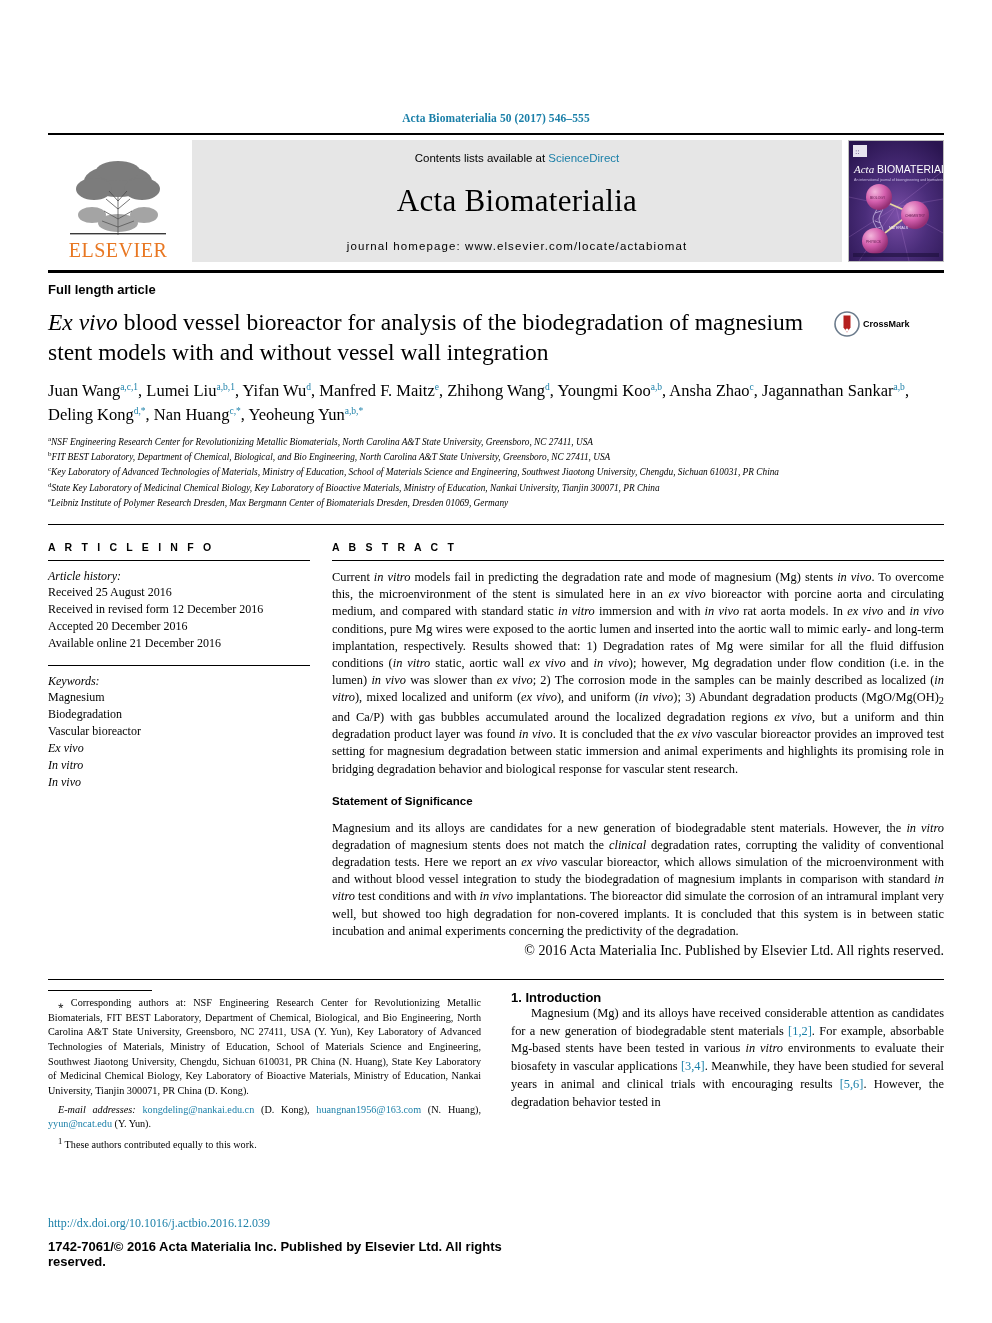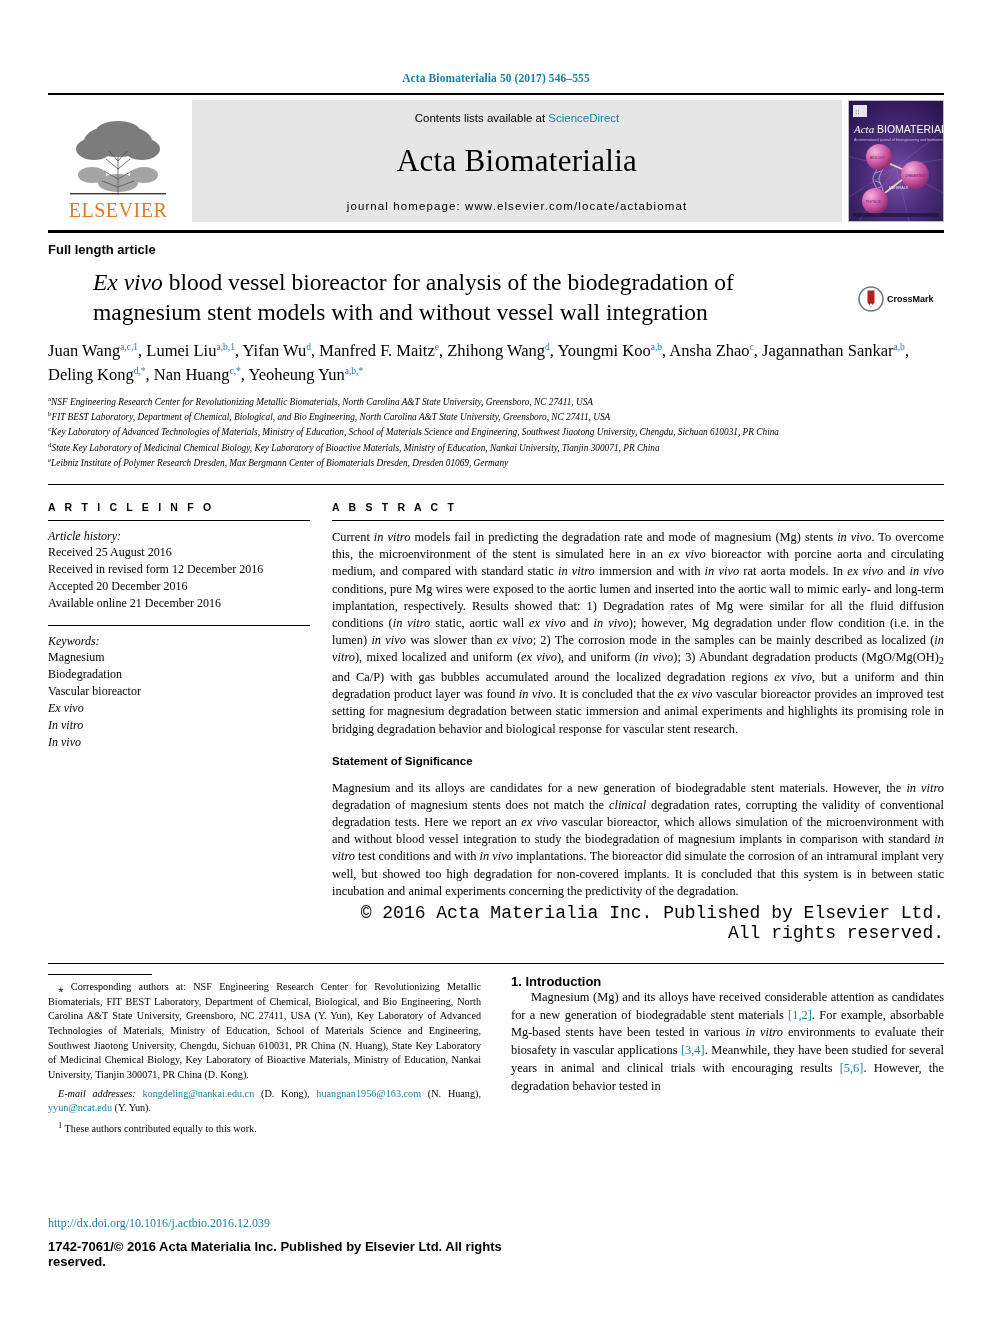--- a/index.html
+++ b/index.html
@@ -29,21 +29,21 @@
     width: 896px;
   }
 
   
   .runninghead {
     text-align: center;
     color: #1a7fa8;
     font-family: "Liberation Serif", serif;
     font-weight: bold;
     font-size: 11.5px;
-    padding-top: 72px;
+    padding-top: 112px;
     letter-spacing: .1px;
   }
 
   
   .masthead-rule {
     border-top: 2.2px solid #000;
     margin-top: 9px;
   }
   .masthead {
     display: flex;
@@ -116,23 +116,22 @@
     margin-top: 8px;
   }
   .article-type {
     font-family: "Liberation Sans", sans-serif;
     font-weight: bold;
     font-size: 13px;
     margin-top: 9px;
   }
   .title-row {
     display: flex;
-    align-items: center;
+    align-items: flex-start;
     margin-top: 10px;
-    margin-left: 45px;
   }
   .article-title {
     flex: 1 1 auto;
     font-family: "Liberation Serif", serif;
     font-size: 23.5px;
     font-weight: normal;
     line-height: 1.28;
     margin: 0;
     padding-right: 16px;
     max-width: 770px;
@@ -238,23 +237,23 @@
   .abstract-body em { font-style: italic; }
   .sig-head {
     font-family: "Liberation Sans", sans-serif;
     font-weight: bold;
     font-size: 11.5px;
     margin-top: 17px;
     margin-bottom: 13px;
   }
   .copyright {
     text-align: right;
-    font-size: 18px;
+    font-size: 14px;
     margin-top: 3px;
-    font-family: Liberation Mono, monospace;
+    font-family: Liberation Serif, serif;
   }
 
   
   .bottom-rule {
     border-top: 1px solid #000;
     margin-top: 20px;
   }
   .bottom-cols {
     display: flex;
     margin-top: 10px;

